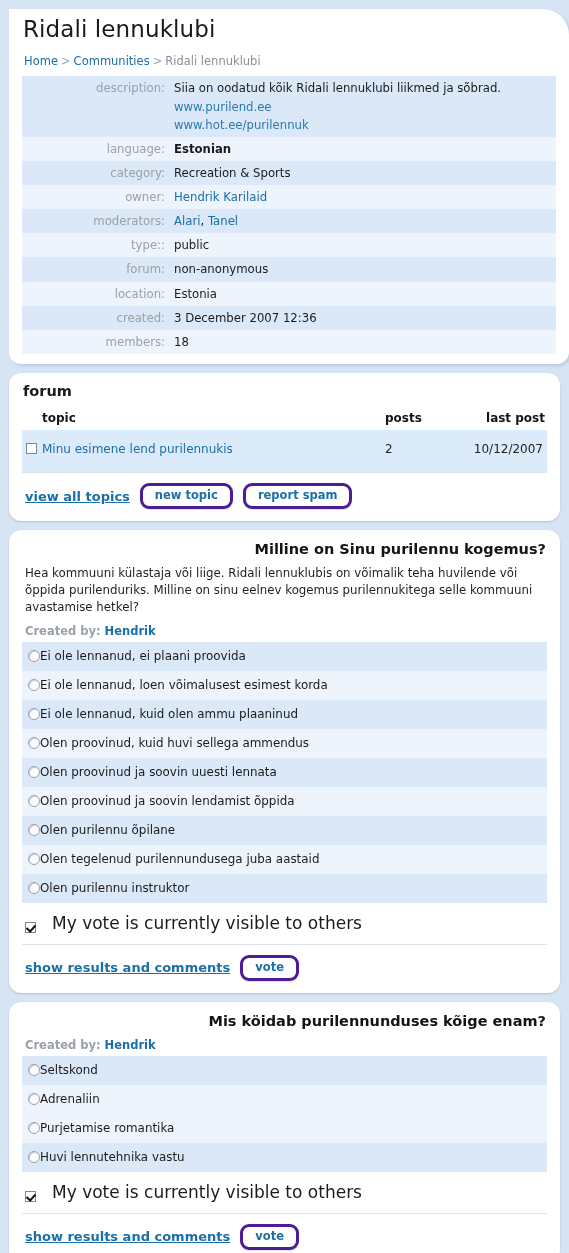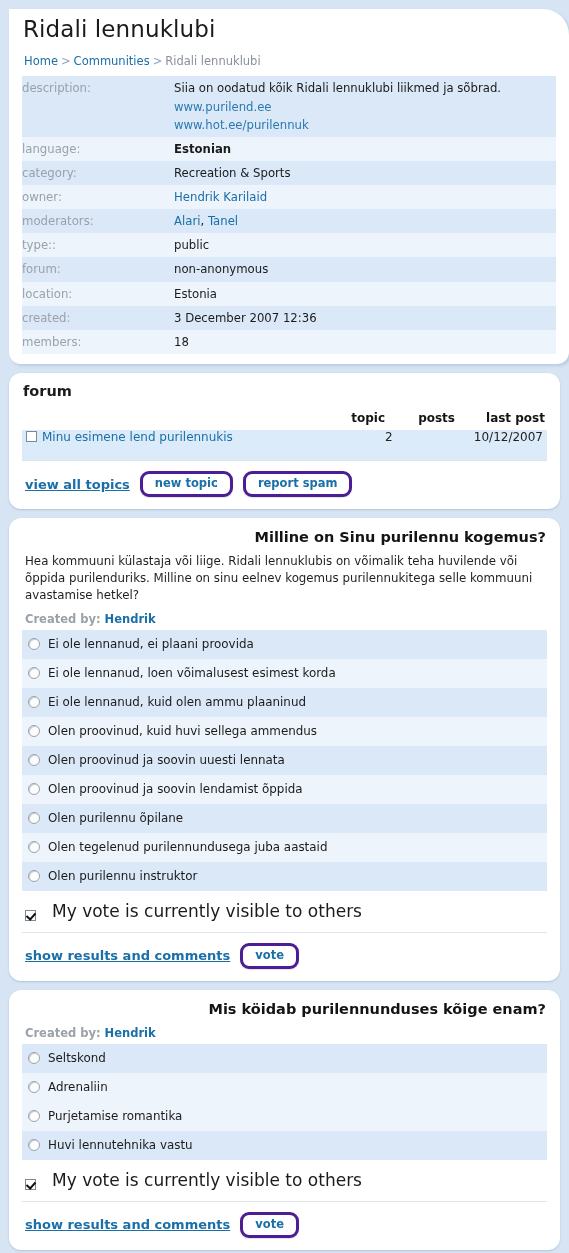--- a/index.html
+++ b/index.html
@@ -59,20 +59,21 @@
   }
   .detail-table tr.odd  { background: #dbe8f8; }
   .detail-table tr.even { background: #eef4fc; }
   .detail-table td {
     padding: 3px 0 3px 0;
     vertical-align: top;
     line-height: 1.55;
   }
   .detail-table td.label {
     width: 152px;
+    text-align: right;
     color: #9aa1a9;
     padding-right: 9px;
     white-space: nowrap;
   }
   .detail-table td.value { color: #1b1b1b; padding-right: 8px; }
   .detail-table td.value a { color: #1a6fa8; text-decoration: none; }
   .detail-table td.value.bold { font-weight: bold; }
   .detail-table td.value .linkline { display: block; color: #2a7ab0; }
 
   
@@ -82,32 +83,32 @@
     color: #1b1b1b;
     padding: 10px 0 6px 14px;
   }
   .forum-table {
     width: calc(100% - 26px);
     margin: 4px 13px 0 13px;
     border-collapse: collapse;
     font-size: 12px;
   }
   .forum-table th {
-    text-align: right;
+    text-align: left;
     font-size: 12px;
     font-weight: bold;
     color: #141414;
     padding: 2px 0 5px 0;
   }
   .forum-table th.topic-col { padding-left: 20px; }
   .forum-table th.posts-col { width: 70px; }
   .forum-table th.last-col  { width: 92px; text-align: right; padding-right: 2px; }
   .forum-table tbody tr { background: #dcebfa; }
   .forum-table td {
-    padding: 0 0 16px 0;
+    padding: 12px 0 16px 0;
     color: #222;
     vertical-align: top;
   }
   .forum-table td.topic-col { padding-left: 4px; }
   .forum-table td.last-col  { text-align: right; padding-right: 4px; }
   .forum-table td a { color: #1a6fa8; text-decoration: none; }
 
   .ck {
     display: inline-block;
     width: 11px; height: 11px;
@@ -193,21 +194,21 @@
   }
   .poll-created a {
     color: #1a6fa8;
     text-decoration: none;
     font-weight: bold;
   }
   .options { margin: 0 13px; }
   .opt {
     display: flex;
     align-items: center;
-    gap: 8px;
+    gap: 0;
     font-size: 11.9px;
     color: #1b1b1b;
     padding: 6px 0 6px 6px;
     height: 29px;
   }
   .opt.odd  { background: #dbe8f8; }
   .opt.even { background: #eef4fc; }
 
   .visible-row {
     display: flex;

